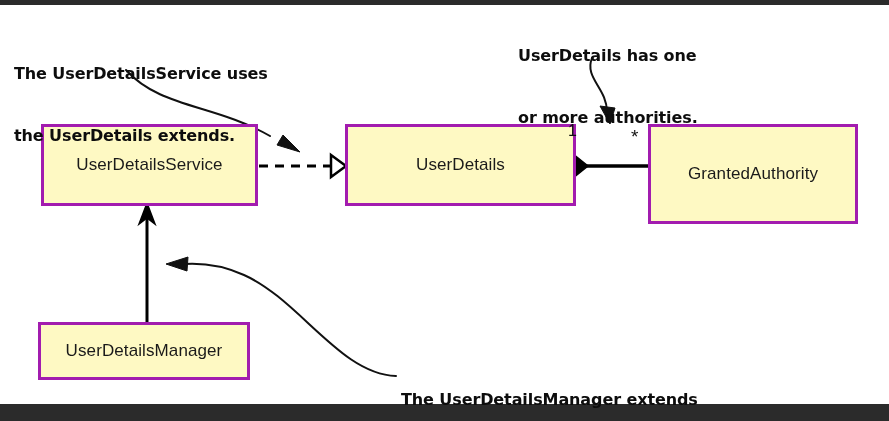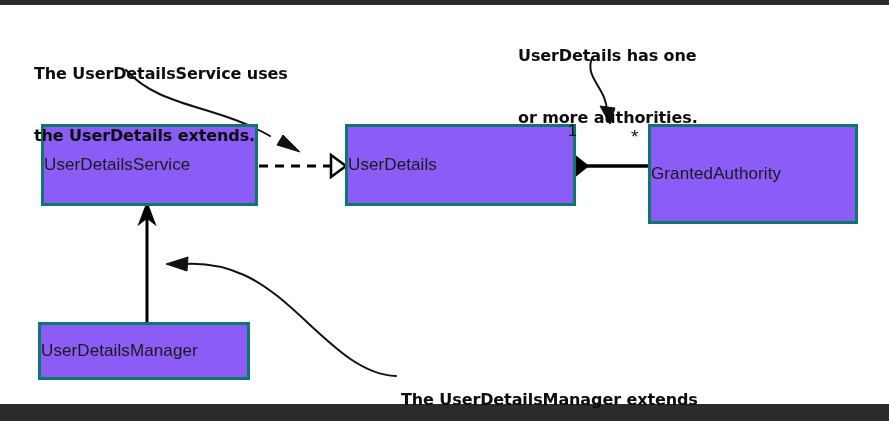--- a/index.html
+++ b/index.html
@@ -20,25 +20,25 @@
     left: 0;
     width: 889px;
     background: #2b2b2b;
   }
   #bar-top  { top: 0;    height: 5px; }
   #bar-bottom { top: 404px; height: 17px; }
 
   .uml-box {
     position: absolute;
     box-sizing: border-box;
-    background: #8b5cf6;
-    border: 3px solid #0f766e;
+    background: #fef9c3;
+    border: 3px solid #a21caf;
     display: flex;
     align-items: center;
-    justify-content: flex-start;
+    justify-content: center;
   }
   .uml-box .label {
     font-family: "Liberation Sans", sans-serif;
     font-size: 17px;
     color: #1a1a1a;
     letter-spacing: 0.1px;
     white-space: nowrap;
   }
 
   .callout {
@@ -128,21 +128,21 @@
     <span class="label">GrantedAuthority</span>
   </div>
 
   <div class="uml-box" style="left:38px; top:322px; width:212px; height:58px;">
     <span class="label">UserDetailsManager</span>
   </div>
 
   <div class="mult" style="left:568px; top:122px;">1</div>
   <div class="mult star" style="left:631px; top:131px;">*</div>
 
-  <div class="callout" style="left:14px; top:22px;margin-left:20px;">
+  <div class="callout" style="left:14px; top:22px;">
     <div>The UserDetailsService uses</div>
     <div>the UserDetails extends.</div>
   </div>
 
   <div class="callout" style="left:518px; top:4px;">
     <div>UserDetails has one</div>
     <div>or more authorities.</div>
   </div>
 
   <div class="callout" style="left:401px; top:348px;">

